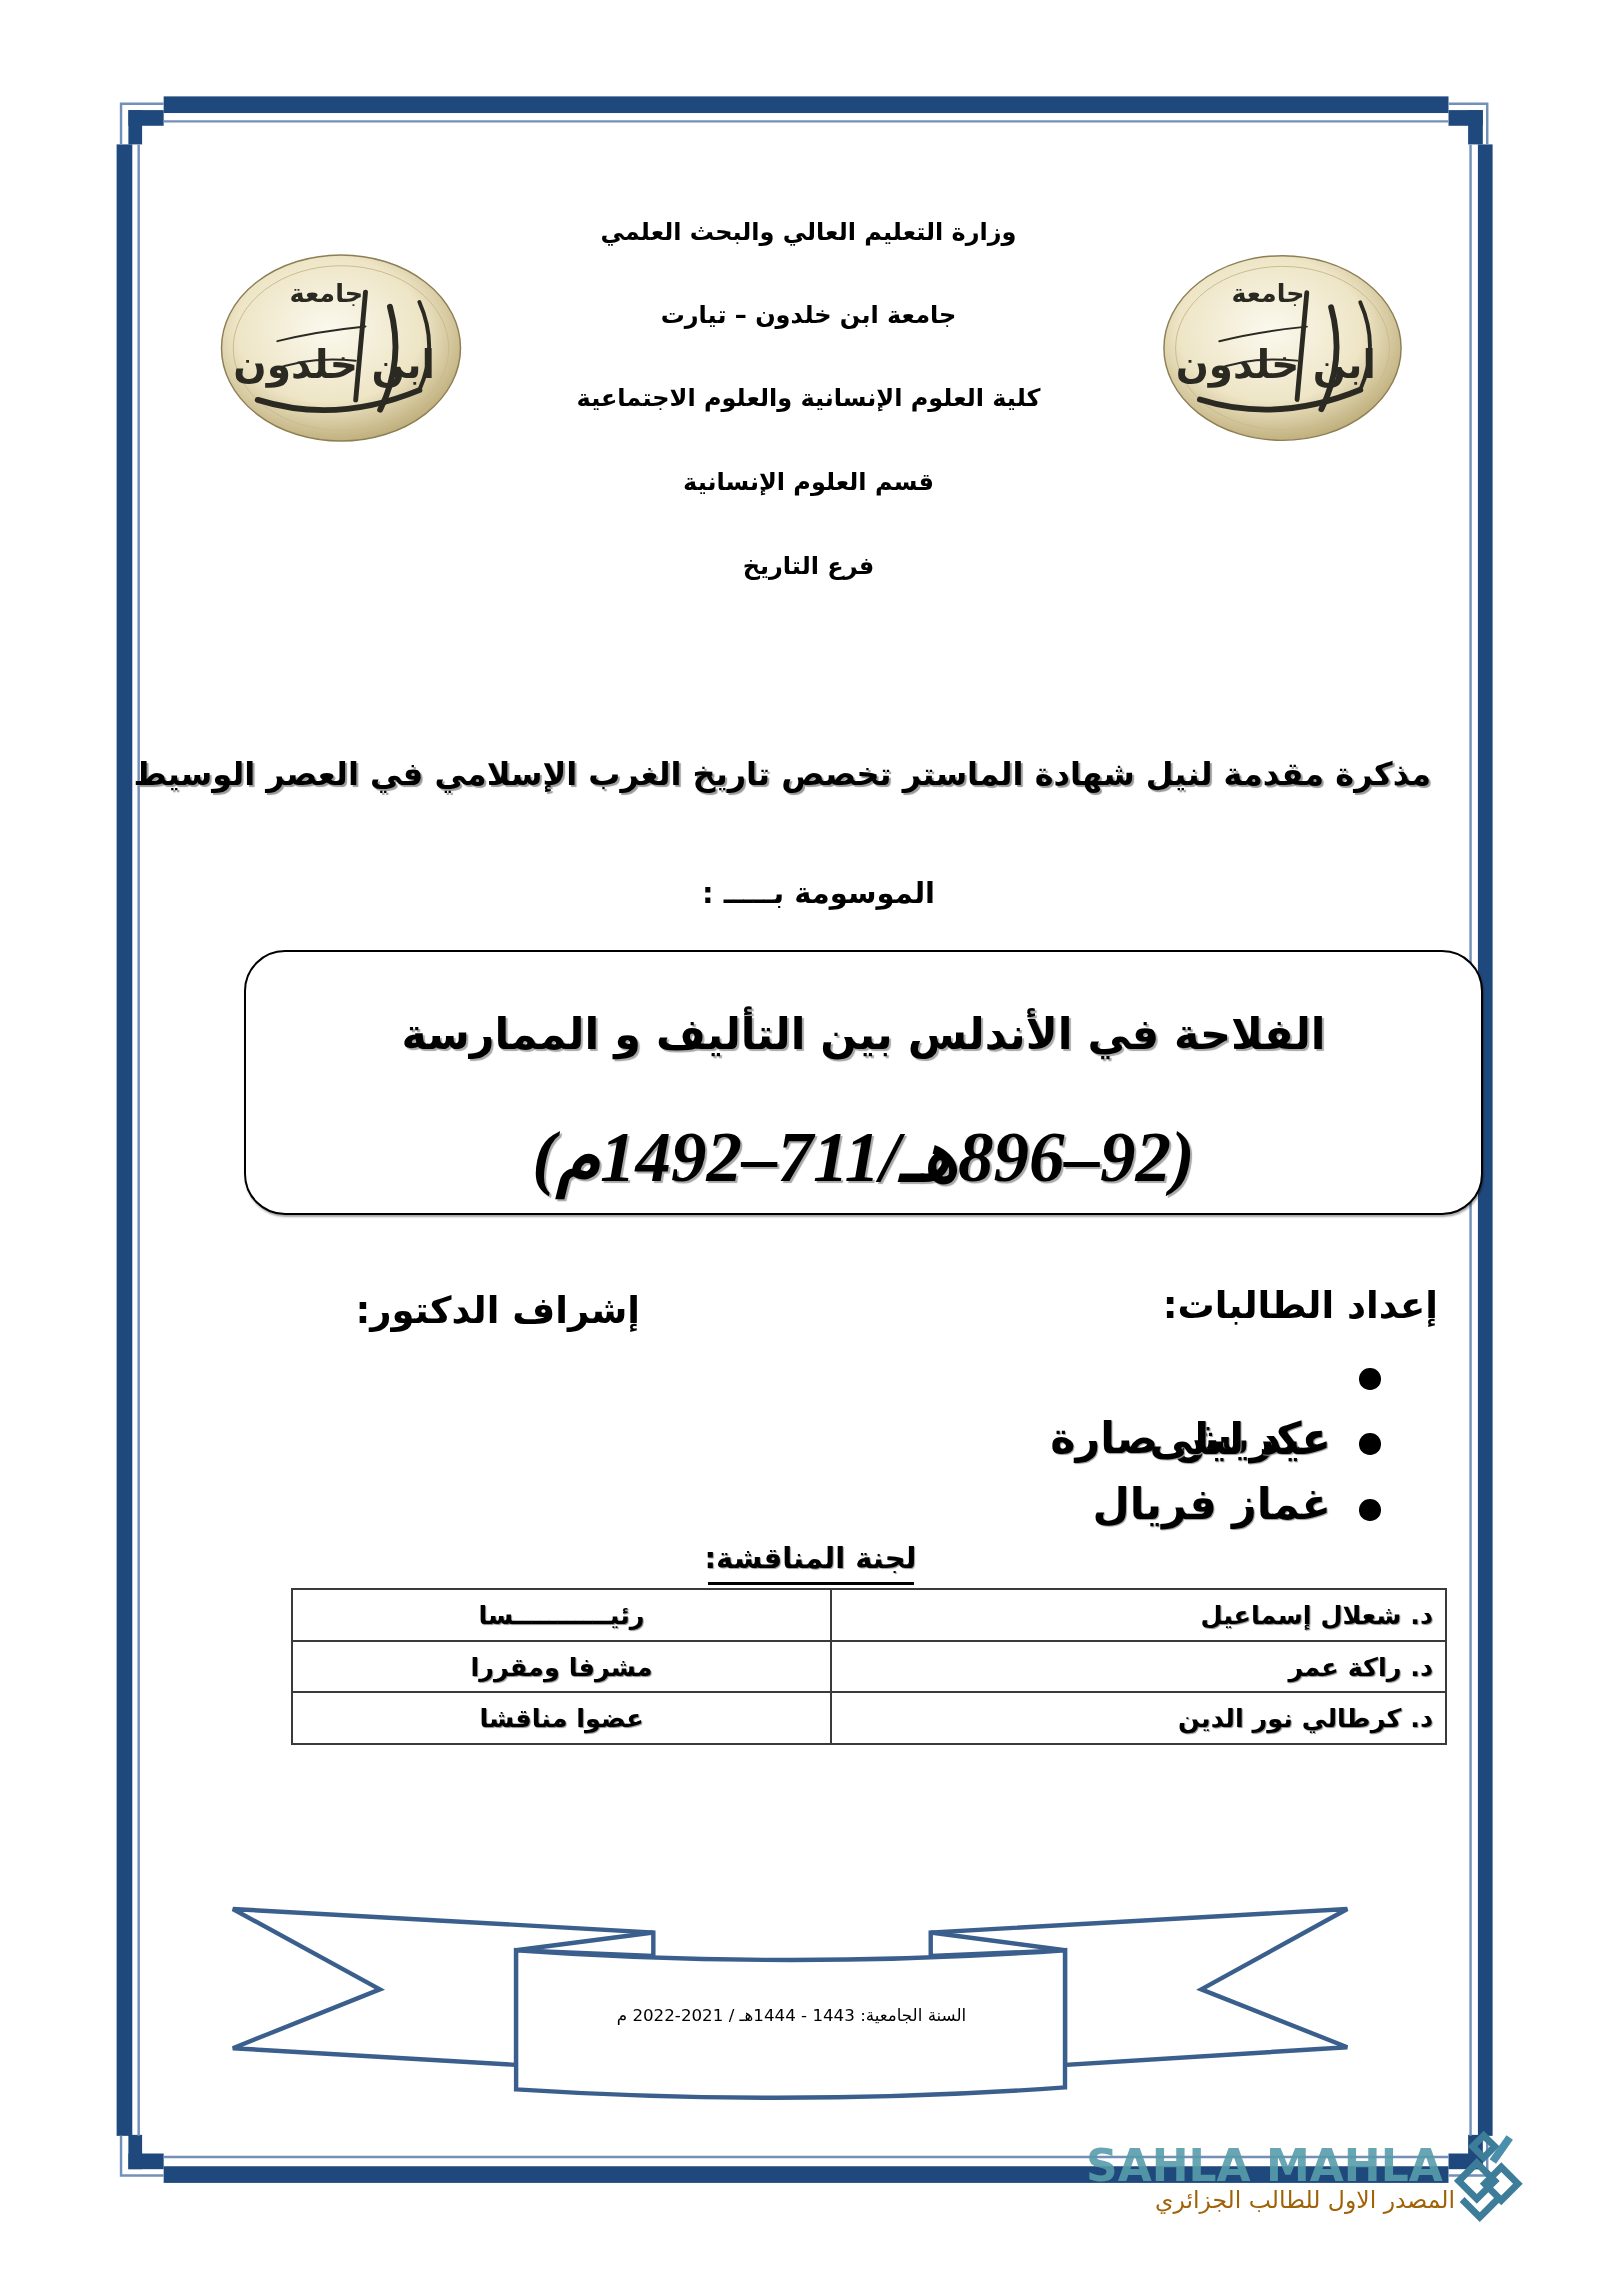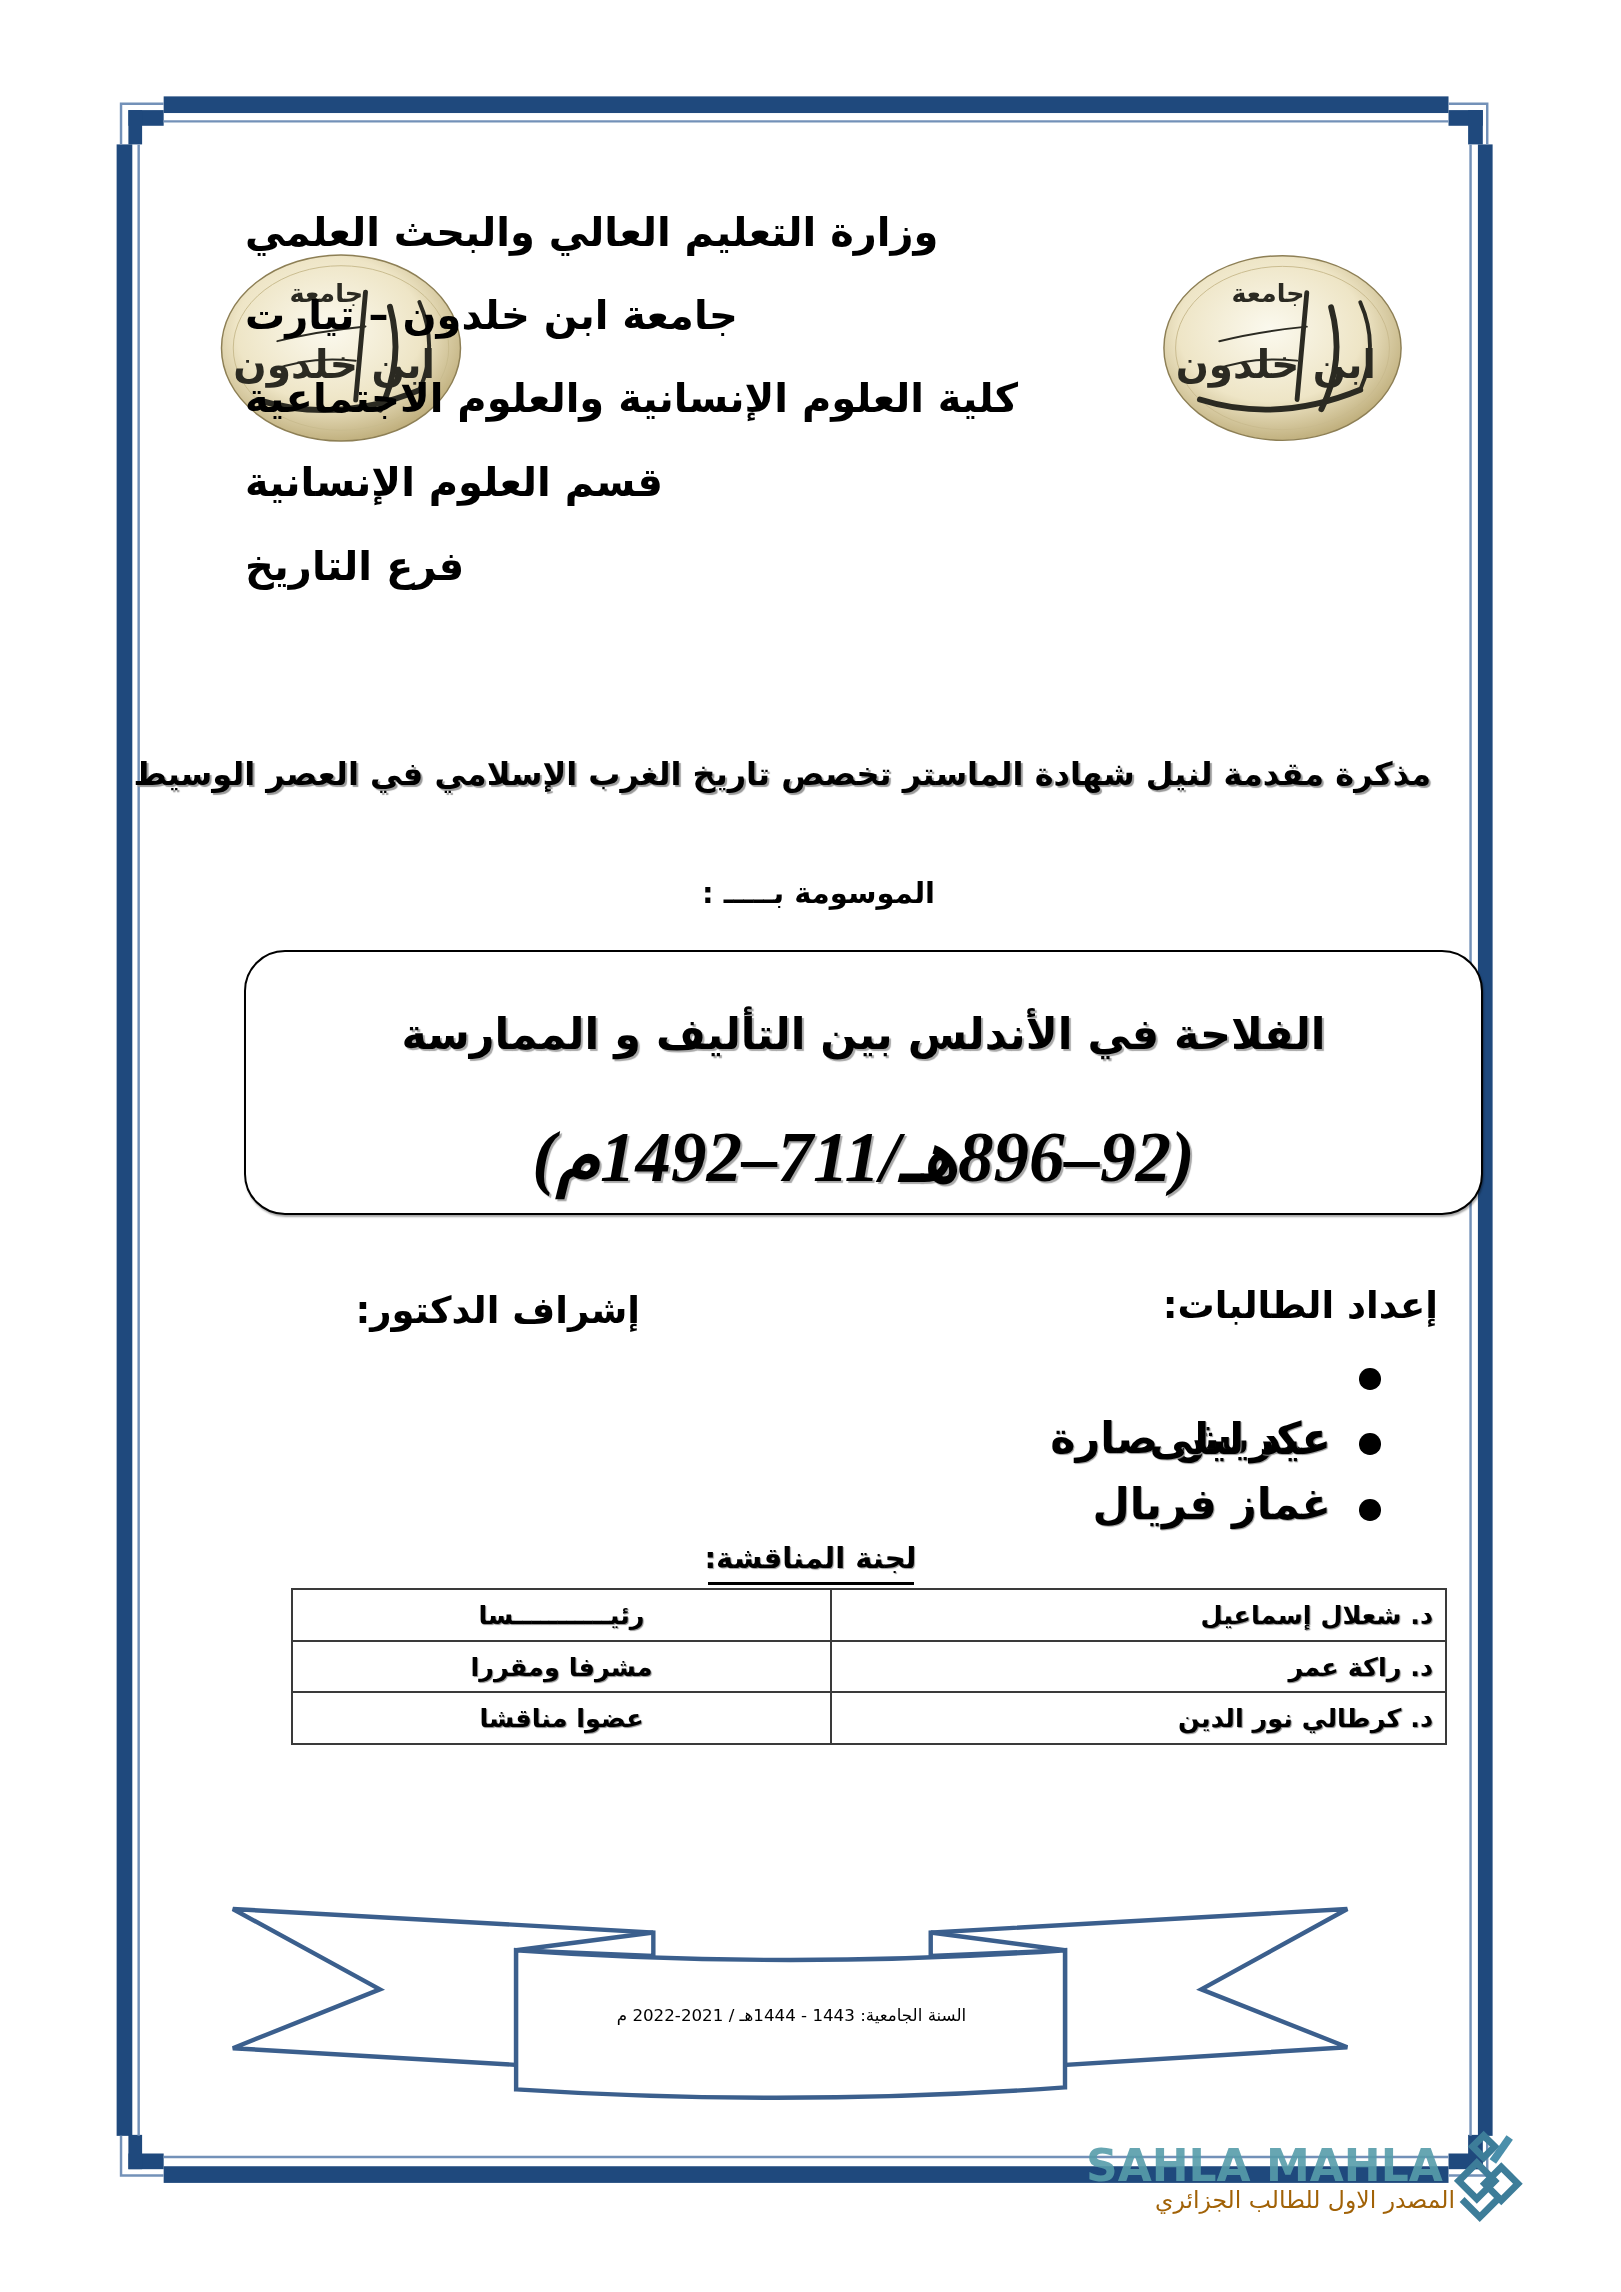--- a/index.html
+++ b/index.html
@@ -14,22 +14,22 @@
     }
     .abs { position: absolute; }
 
     
     .hline {
       position: absolute;
       left: 245px;
       width: 1127px;
       height: 59px;
       line-height: 59px;
-      text-align: left;
-      font-size: 40px;
+      text-align: center;
+      font-size: 24px;
       font-weight: bold;
       white-space: nowrap;
     }
 
     .memo-line {
       position: absolute;
       left: 196px;
       width: 1235px;
       top: 745px;
       height: 59px;

